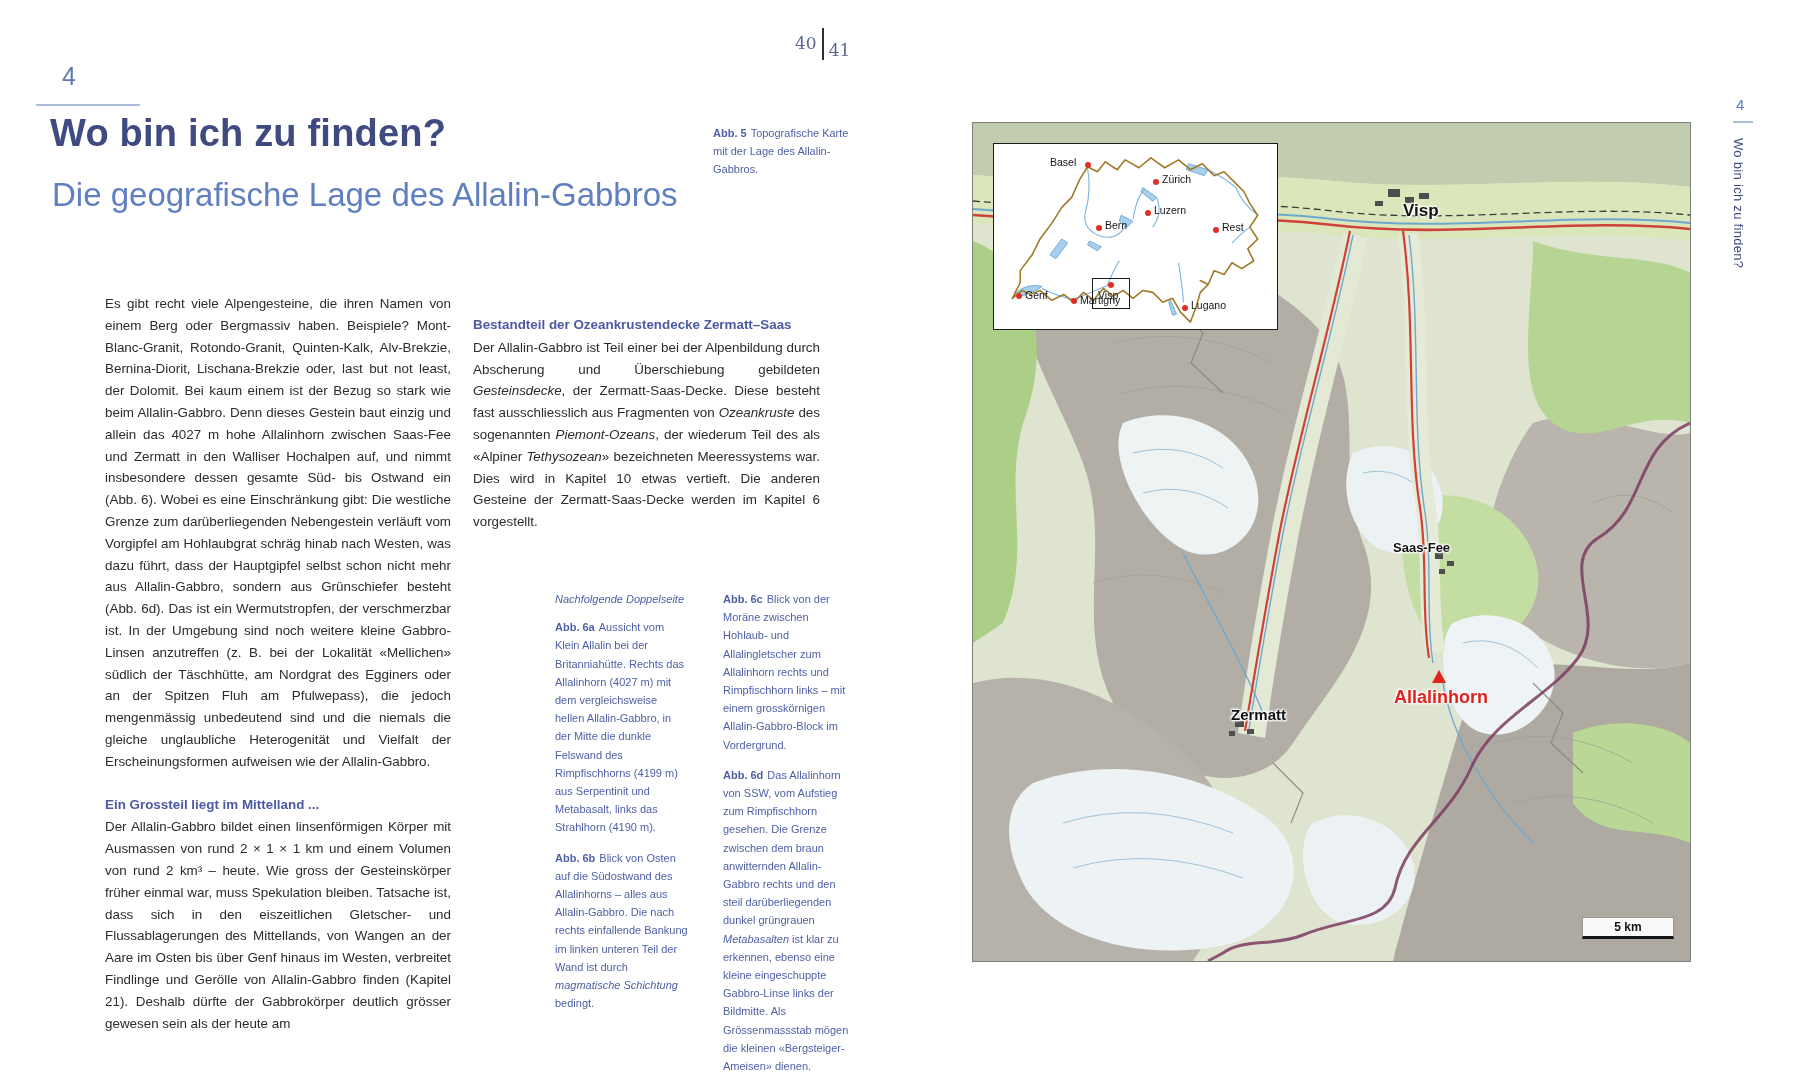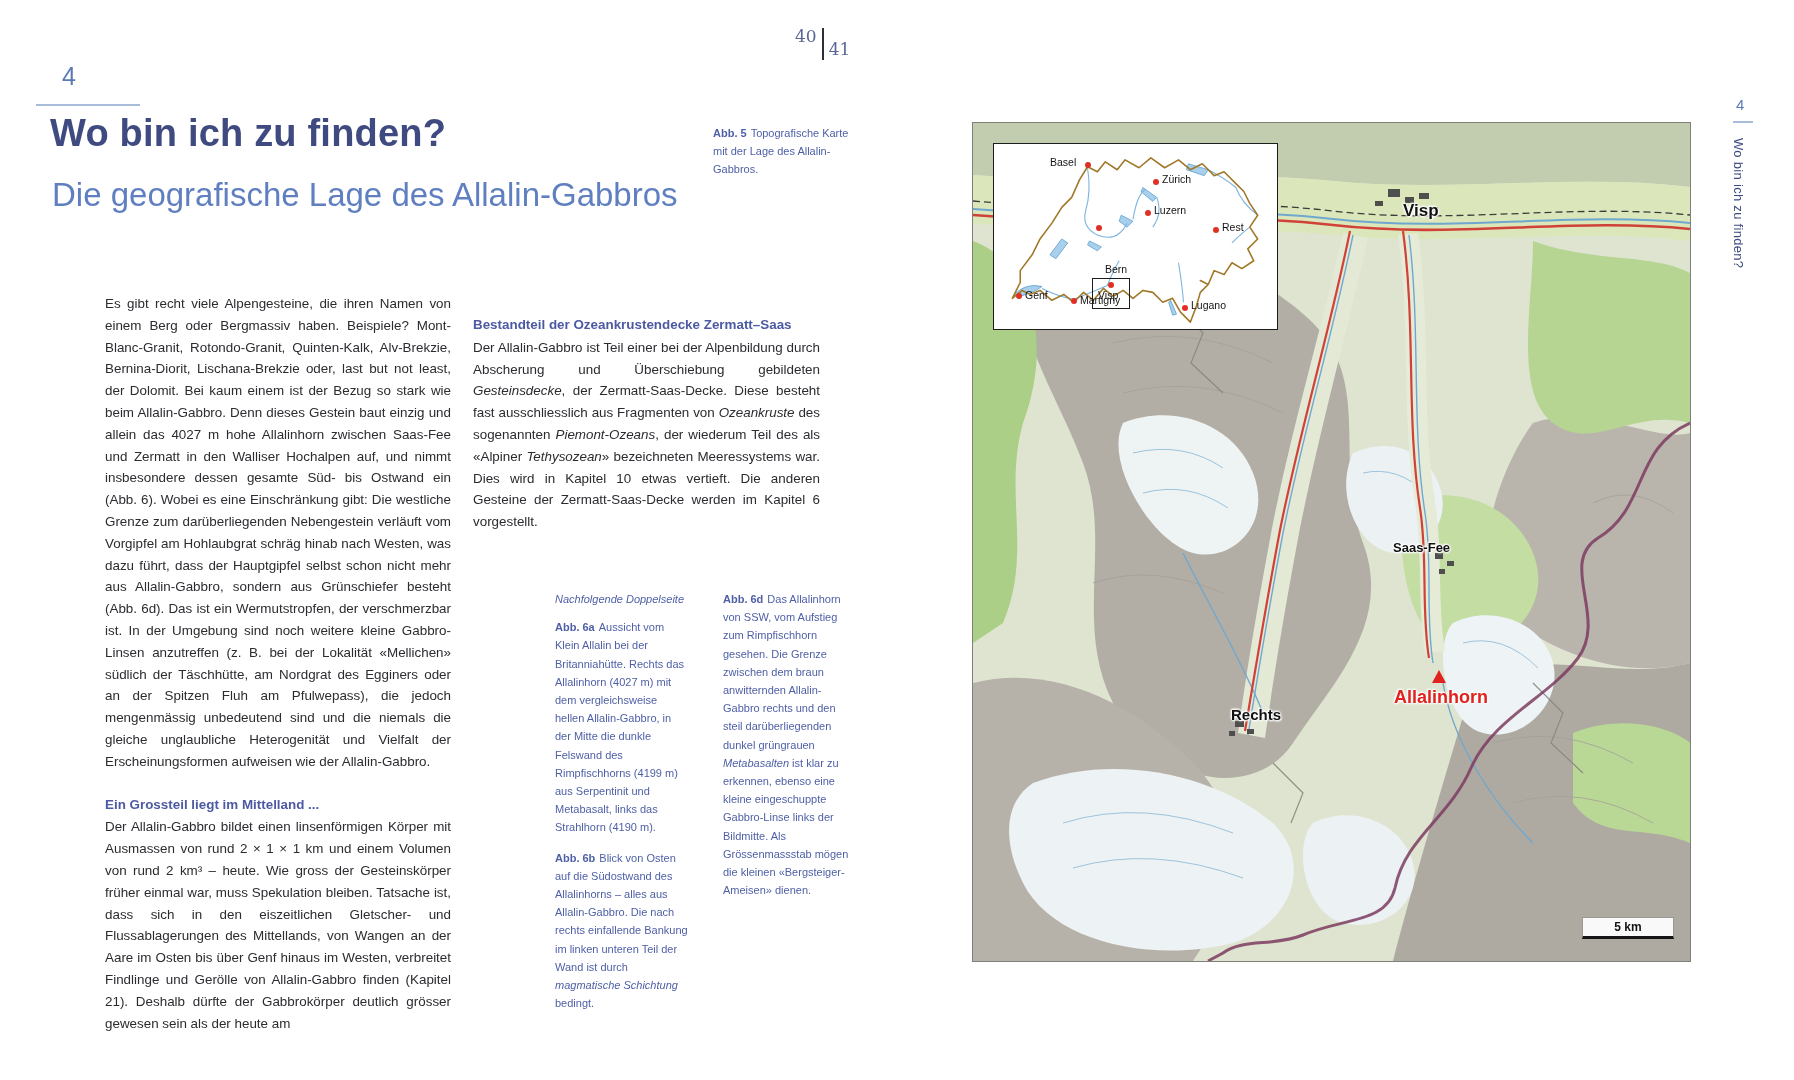--- a/index.html
+++ b/index.html
@@ -1,21 +1,21 @@
 <!DOCTYPE html>
 <html><head>
 <meta charset="utf-8">
 <style>
   html,body{margin:0;padding:0;background:#ffffff;}
   .page{position:relative;width:1794px;height:1080px;background:#ffffff;overflow:hidden;
         font-family:"Liberation Sans",sans-serif;color:#2b2b30;}
   .abs{position:absolute;}
 
   
-  .spreadnum{position:absolute;left:795px;top:26px;display:flex;align-items:flex-start;
+  .spreadnum{position:absolute;left:795px;top:26px;display:flex;align-items:center;
              color:#5c6694;font-size:17px;font-family:"DejaVu Serif",serif;}
   .spreadnum .n40{margin-top:0;}
   .spreadnum .bar{width:2px;height:32px;background:#2e2e38;margin:2px 5px 0 5px;}
   .spreadnum .n41{margin-top:13px;}
 
   
   .chapnum{position:absolute;left:62px;top:62px;font-size:25px;color:#5b7ab5;}
   .chaprule{position:absolute;left:36px;top:104px;width:104px;height:2px;background:#a9bcda;}
   .title{position:absolute;left:50px;top:112px;font-size:38px;font-weight:700;color:#3e4a80;letter-spacing:.2px;}
   .subtitle{position:absolute;left:52px;top:176px;font-size:33px;font-weight:400;color:#5f7fc0;}
@@ -96,20 +96,21 @@
     <p><span>Der Allalin-Gabbro ist Teil einer bei der Alpenbildung durch Abscherung und Überschiebung gebildeten </span><span class="it">Gesteinsdecke</span><span>, der Zermatt-Saas-Decke. Diese besteht fast ausschliesslich aus Fragmenten von </span><span class="it">Ozeankruste</span><span> des sogenannten </span><span class="it">Piemont-Ozeans</span><span>, der wiederum Teil des als «Alpiner </span><span class="it">Tethysozean</span><span>» bezeichneten Meeressystems war. Dies wird in Kapitel 10 etwas vertieft. Die anderen Gesteine der Zermatt-Saas-Decke werden im Kapitel 6 vorgestellt.</span></p>
   </div>
 
   <div class="cap capcolA">
     <p class="lead">Nachfolgende Doppelseite</p>
     <p><b>Abb. 6a</b><span>Aussicht vom Klein Allalin bei der Britanniahütte. Rechts das Allalinhorn (4027 m) mit dem vergleichsweise hellen Allalin-Gabbro, in der Mitte die dunkle Felswand des Rimpfischhorns (4199 m) aus Serpentinit und Metabasalt, links das Strahlhorn (4190 m).</span></p>
     <p><b>Abb. 6b</b><span><span>Blick von Osten auf die Südostwand des Allalinhorns – alles aus Allalin-Gabbro. Die nach rechts einfallende Bankung im linken unteren Teil der Wand ist durch </span><span class="it">magmatische Schichtung</span><span> bedingt.</span></span></p>
   </div>
 
   <div class="cap capcolB">
+    <p><b>Abb. 6c</b><span>Blick von der Moräne zwischen Hohlaub- und Allalingletscher zum Allalinhorn rechts und Rimpfischhorn links – mit einem grosskörnigen Allalin-Gabbro-Block im Vordergrund.</span></p>
     <p><b>Abb. 6d</b><span><span>Das Allalinhorn von SSW, vom Aufstieg zum Rimpfischhorn gesehen. Die Grenze zwischen dem braun anwitternden Allalin-Gabbro rechts und den steil darüberliegenden dunkel grüngrauen </span><span class="it">Metabasalten</span><span> ist klar zu erkennen, ebenso eine kleine eingeschuppte Gabbro-Linse links der Bildmitte. Als Grössenmassstab mögen die kleinen «Bergsteiger-Ameisen» dienen.</span></span></p>
   </div>
 
   <div class="map">
     <svg class="terrain" viewBox="0 0 717 838" preserveAspectRatio="none">
 
       <rect x="0" y="0" width="717" height="838" fill="#dfe4d0"></rect>
 
       <path d="M0,0 H717 V64 C600,50 480,70 360,58 C240,46 120,62 0,52 Z" fill="#c2cdb0"></path>
 
@@ -227,31 +228,31 @@
       <span class="citydot" style="left:22px;top:149px;"></span>
       <span class="citydot" style="left:77px;top:154px;"></span>
       <span class="citydot" style="left:114px;top:138px;"></span>
       <span class="citydot" style="left:188px;top:161px;"></span>
 
       <span class="vispbox"></span>
 
       <span class="city" style="left:56px;top:12px;">Basel</span>
       <span class="city" style="left:168px;top:29px;">Zürich</span>
       <span class="city" style="left:160px;top:60px;">Luzern</span>
-      <span class="city" style="left:111px;top:75px;margin-top:44px;">Bern</span>
+      <span class="city" style="left:111px;top:75px;">Bern</span>
       <span class="city" style="left:228px;top:77px;">Rest</span>
       <span class="city" style="left:31px;top:145px;">Genf</span>
       <span class="city" style="left:86px;top:150px;">Martigny</span>
       <span class="city" style="left:104px;top:145px;">Visp</span>
       <span class="city" style="left:197px;top:155px;">Lugano</span>
     </div>
 
     <span class="maplabel lbl-visp">Visp</span>
     <span class="maplabel lbl-saasfee">Saas-Fee</span>
-    <span class="maplabel lbl-zermatt">Rechts</span>
+    <span class="maplabel lbl-zermatt">Zermatt</span>
     <span class="maplabel lbl-allalinhorn">Allalinhorn</span>
 
     <div class="scalebar">
       <span>5 km</span>
     </div>
   </div>
 
   <div class="rm-num">4</div>
   <div class="rm-rule"></div>
   <div class="rm-title">Wo bin ich zu finden?</div>

